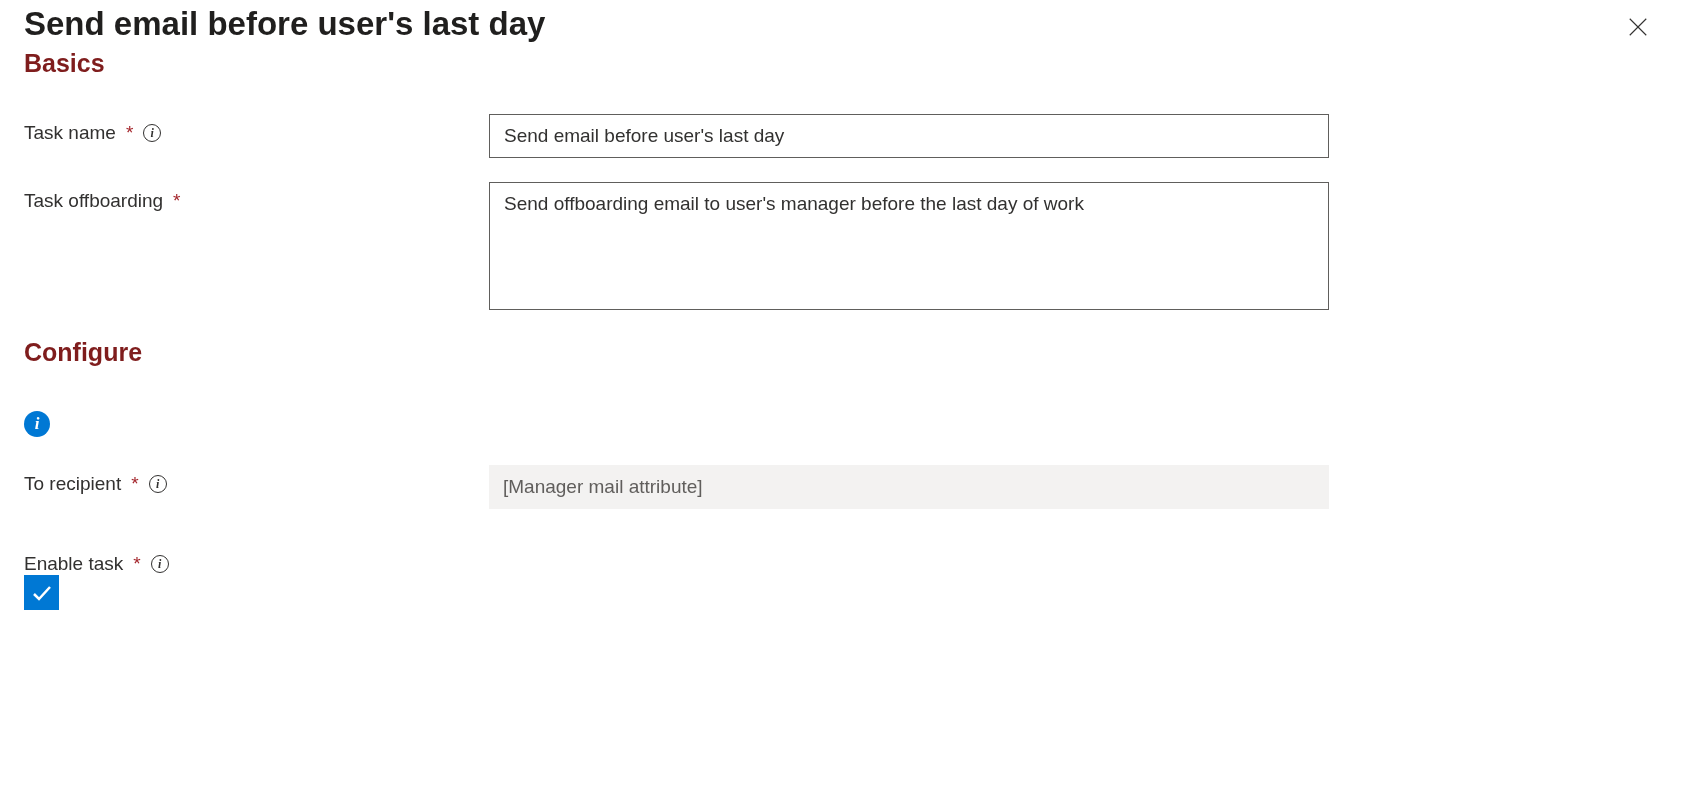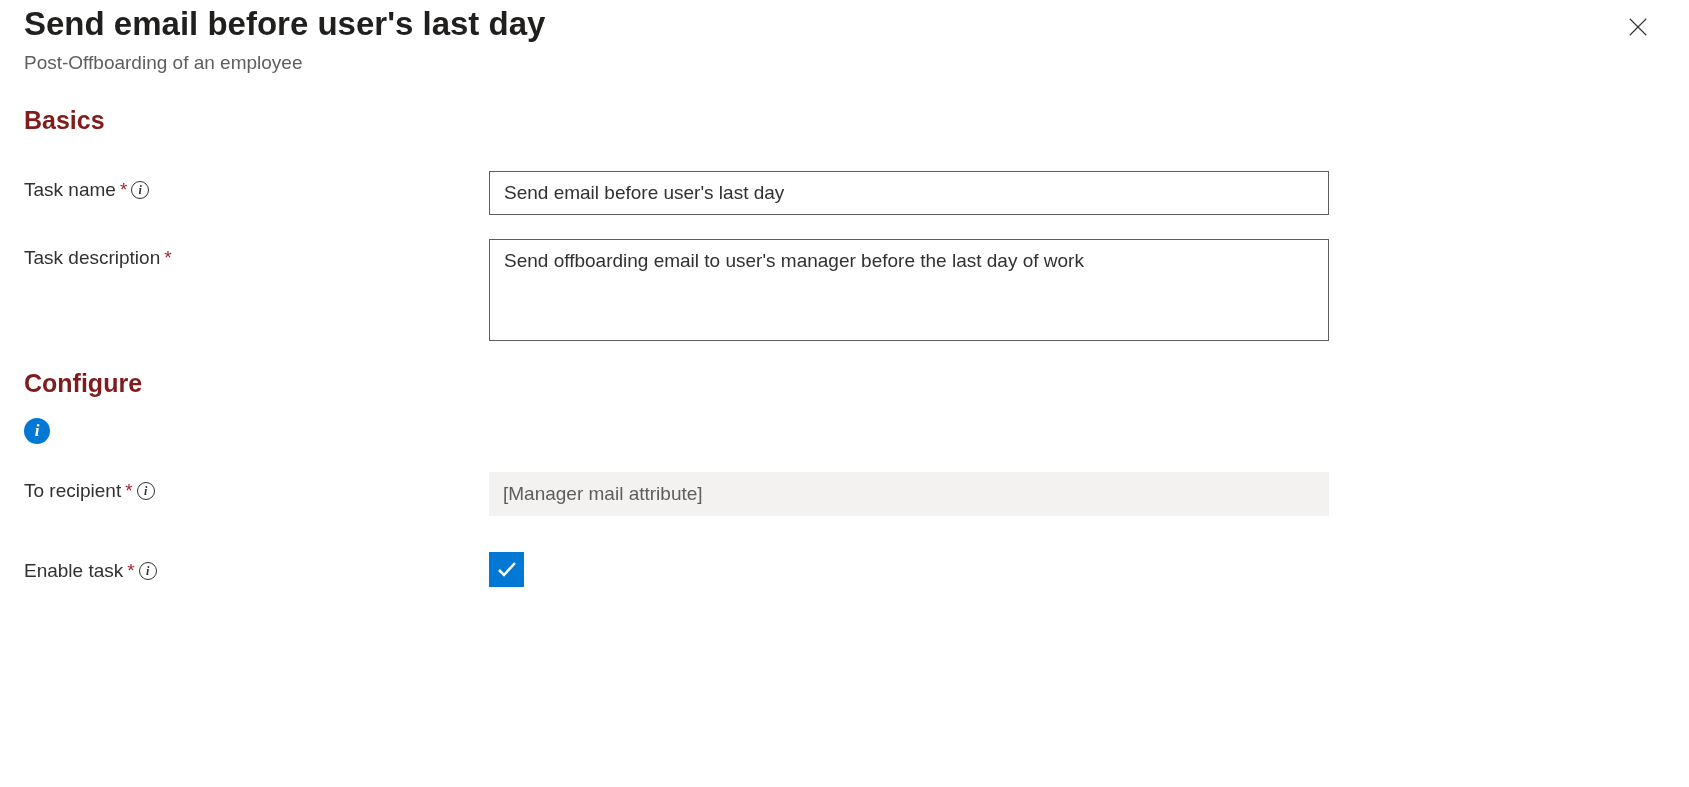--- a/index.html
+++ b/index.html
@@ -46,35 +46,35 @@
       stroke-width: 1.2;
     }
     .section-title {
       font-size: 25px;
       font-weight: 600;
       color: #7f1d1d;
       margin-bottom: 36px;
     }
     .section-title.configure {
       margin-top: 24px;
-      margin-bottom: 20px;
+      margin-bottom: 44px;
     }
     .form-row {
       display: flex;
       align-items: flex-start;
       margin-bottom: 24px;
     }
     .form-label {
       width: 465px;
       flex-shrink: 0;
       font-size: 19px;
       color: #323130;
       display: flex;
       align-items: center;
-      gap: 4px;
+      gap: 10px;
       padding-top: 8px;
     }
     .req {
       color: #a4262c;
     }
     .info-circle {
       display: inline-flex;
       align-items: center;
       justify-content: center;
       width: 18px;
@@ -97,21 +97,21 @@
       height: 44px;
       border: 1px solid #605e5c;
       padding: 0 14px;
       font-size: 19px;
       font-family: inherit;
       color: #323130;
       background: #ffffff;
     }
     .textarea-input {
       width: 100%;
-      height: 102px;
+      height: 128px;
       border: 1px solid #605e5c;
       padding: 10px 14px;
       font-size: 19px;
       font-family: inherit;
       color: #323130;
       background: #ffffff;
       resize: none;
     }
     .info-bar {
       display: flex;
@@ -161,29 +161,29 @@
     }
     .checkbox svg {
       width: 24px;
       height: 24px;
       stroke: #ffffff;
       stroke-width: 2.5;
       fill: none;
     }
     .enable-row {
       margin-top: 36px;
+      flex-direction: column;
     }
   </style>
 </head>
 <body>
 
 <div class="header-row">
   <div>
     <h1 class="page-title">Send email before user's last day</h1>
-    <div class="page-subtitle">Post-Offboarding of an employee</div>
   </div>
   <button class="close-btn">
     <svg viewBox="0 0 24 24">
       <line x1="3" y1="3" x2="21" y2="21"></line>
       <line x1="21" y1="3" x2="3" y2="21"></line>
     </svg>
   </button>
 </div>
 
 <h2 class="section-title">Basics</h2>
@@ -194,21 +194,21 @@
     <span class="req">*</span>
     <span class="info-circle">i</span>
   </div>
   <div class="form-field">
     <input type="text" class="text-input" value="Send email before user's last day" style="">
   </div>
 </div>
 
 <div class="form-row">
   <div class="form-label">
-    <span>Task description</span>
+    <span>Task offboarding</span>
     <span class="req">*</span>
   </div>
   <div class="form-field">
     <textarea class="textarea-input" style="">Send offboarding email to user's manager before the last day of work</textarea>
   </div>
 </div>
 
 <h2 class="section-title configure">Configure</h2>
 
 <div class="info-bar">

